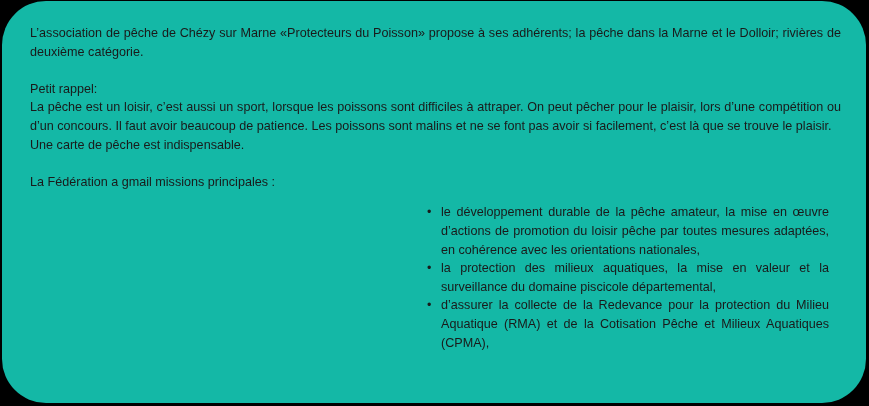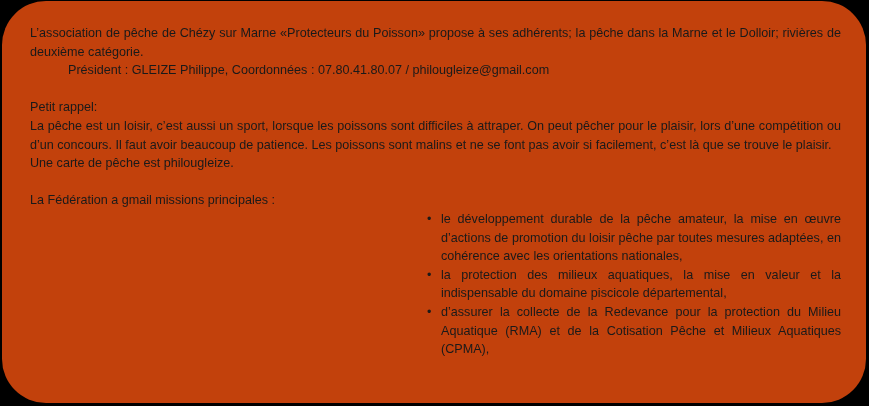--- a/index.html
+++ b/index.html
@@ -1,49 +1,48 @@
 <!DOCTYPE html>
 <html><head>
 <meta charset="utf-8">
 <style>
   html, body { margin: 0; padding: 0; background: #000000; }
   body { width: 869px; height: 406px; position: relative; overflow: hidden; }
   .box {
     position: absolute; left: 2px; top: 1px; width: 864px; height: 402px;
-    background: #c2410c; border-radius: 44px;
+    background: #14b8a6; border-radius: 44px;
   }
   .text {
     position: absolute; left: 28px; top: 23px; width: 811px;
     font-family: "Liberation Sans", sans-serif; font-size: 12.6px; line-height: 18.6px;
     color: #1a1a1a;
   }
   .p { margin: 0; }
   .justify { text-align: justify; }
   .indent { padding-left: 38px; }
   .blank { height: 18.6px; }
-  ul { margin: 0; padding: 0; list-style: none; }
+  ul { margin: 12px; padding: 0; list-style: none; }
   .mission-list { margin-left: 397px; }
   .mission-list li, .last-list li { position: relative; padding-left: 14px; text-align: justify; }
   .mission-list li::before, .last-list li::before {
     content: "\2022"; position: absolute; left: 0; top: 0;
   }
   .last-list { margin-left: 7px; }
 </style>
 </head>
 <body>
 
 <div class="box">
   <div class="text">
     <p class="p justify">L’association de pêche de Chézy sur Marne «Protecteurs du Poisson» propose à ses adhérents; la pêche dans la Marne et le Dolloir; rivières de deuxième catégorie.</p>
-    <p class="p indent">Président : GLEIZE Philippe, Coordonnées : 07.80.41.80.07 / philougleize@gmail.com</p>
     <div class="blank"></div>
     <p class="p">Petit rappel:</p>
     <p class="p justify">La pêche est un loisir, c’est aussi un sport, lorsque les poissons sont difficiles à attraper. On peut pêcher pour le plaisir, lors d’une compétition ou d’un concours. Il faut avoir beaucoup de patience. Les poissons sont malins et ne se font pas avoir si facilement, c’est là que se trouve le plaisir.</p>
-    <p class="p">Une carte de pêche est philougleize.</p>
+    <p class="p">Une carte de pêche est indispensable.</p>
     <div class="blank"></div>
     <p class="p">La Fédération a gmail missions principales :</p>
     <ul class="mission-list">
       <li>le développement durable de la pêche amateur, la mise en œuvre d’actions de promotion du loisir pêche par toutes mesures adaptées, en cohérence avec les orientations nationales,</li>
-      <li>la protection des milieux aquatiques, la mise en valeur et la indispensable du domaine piscicole départemental,</li>
+      <li>la protection des milieux aquatiques, la mise en valeur et la surveillance du domaine piscicole départemental,</li>
       <li>d’assurer la collecte de la Redevance pour la protection du Milieu Aquatique (RMA) et de la Cotisation Pêche et Milieux Aquatiques (CPMA),</li>
     </ul>
   </div>
 </div>
 
 </body></html>

